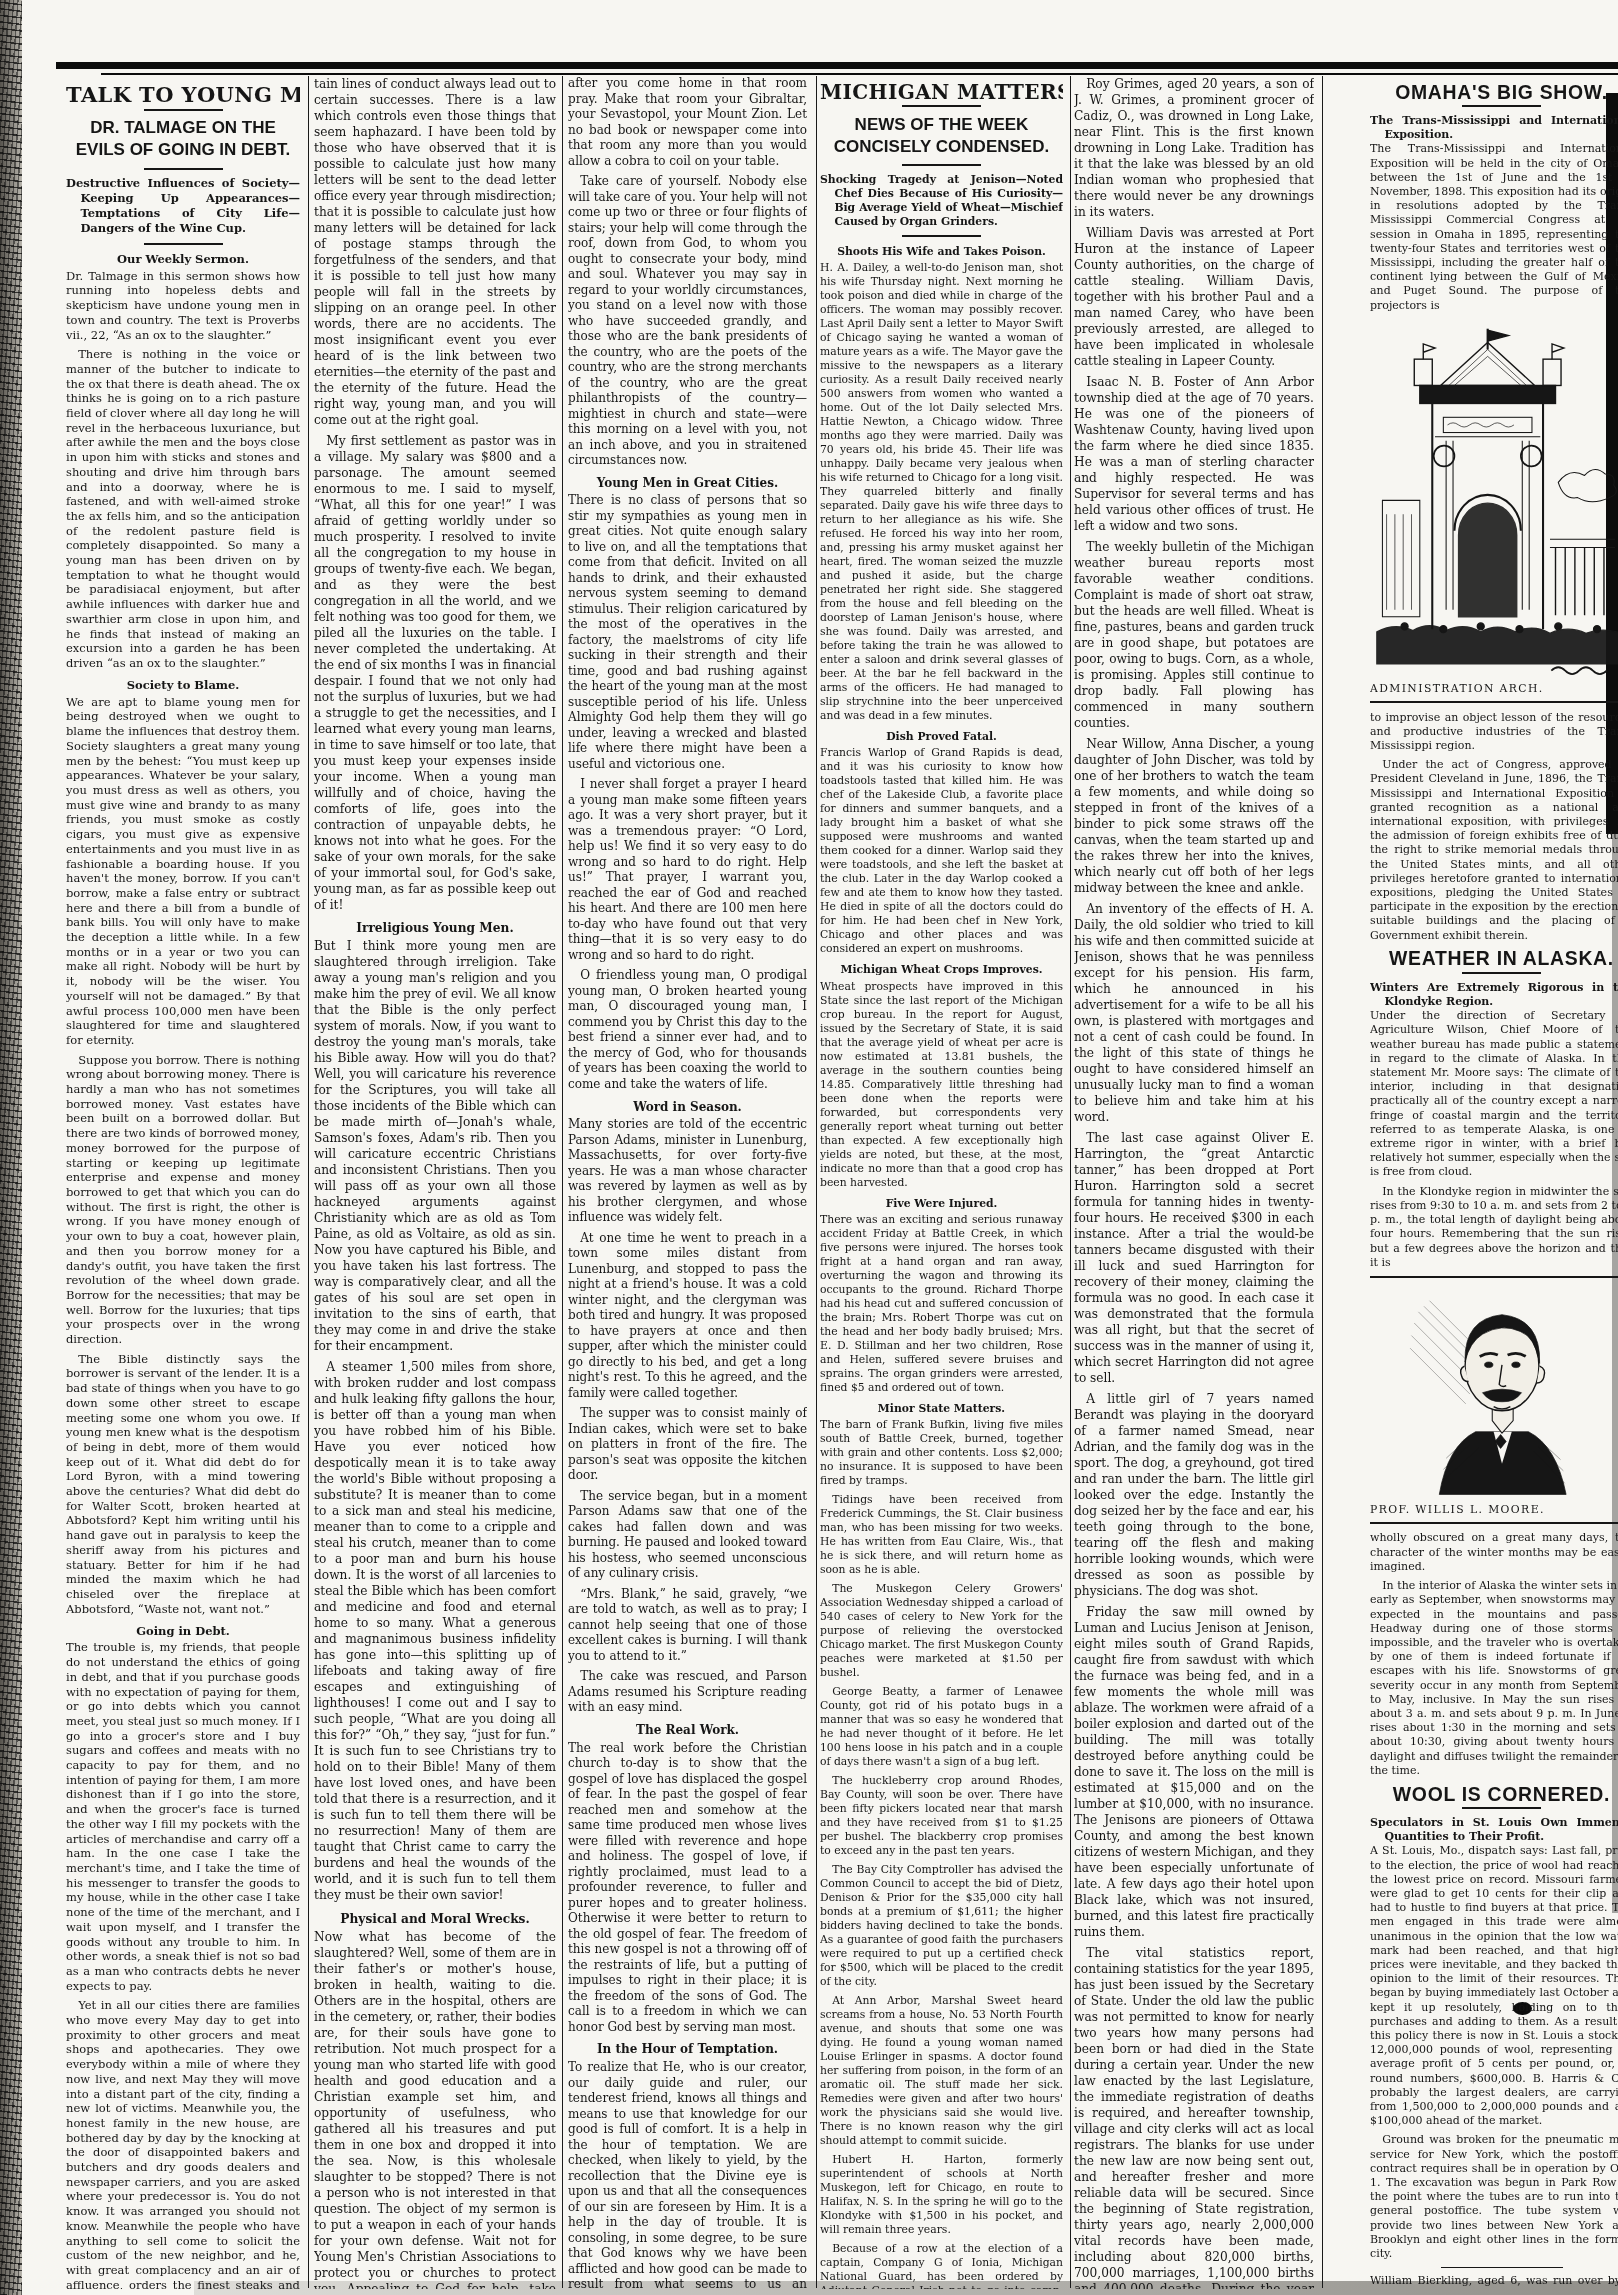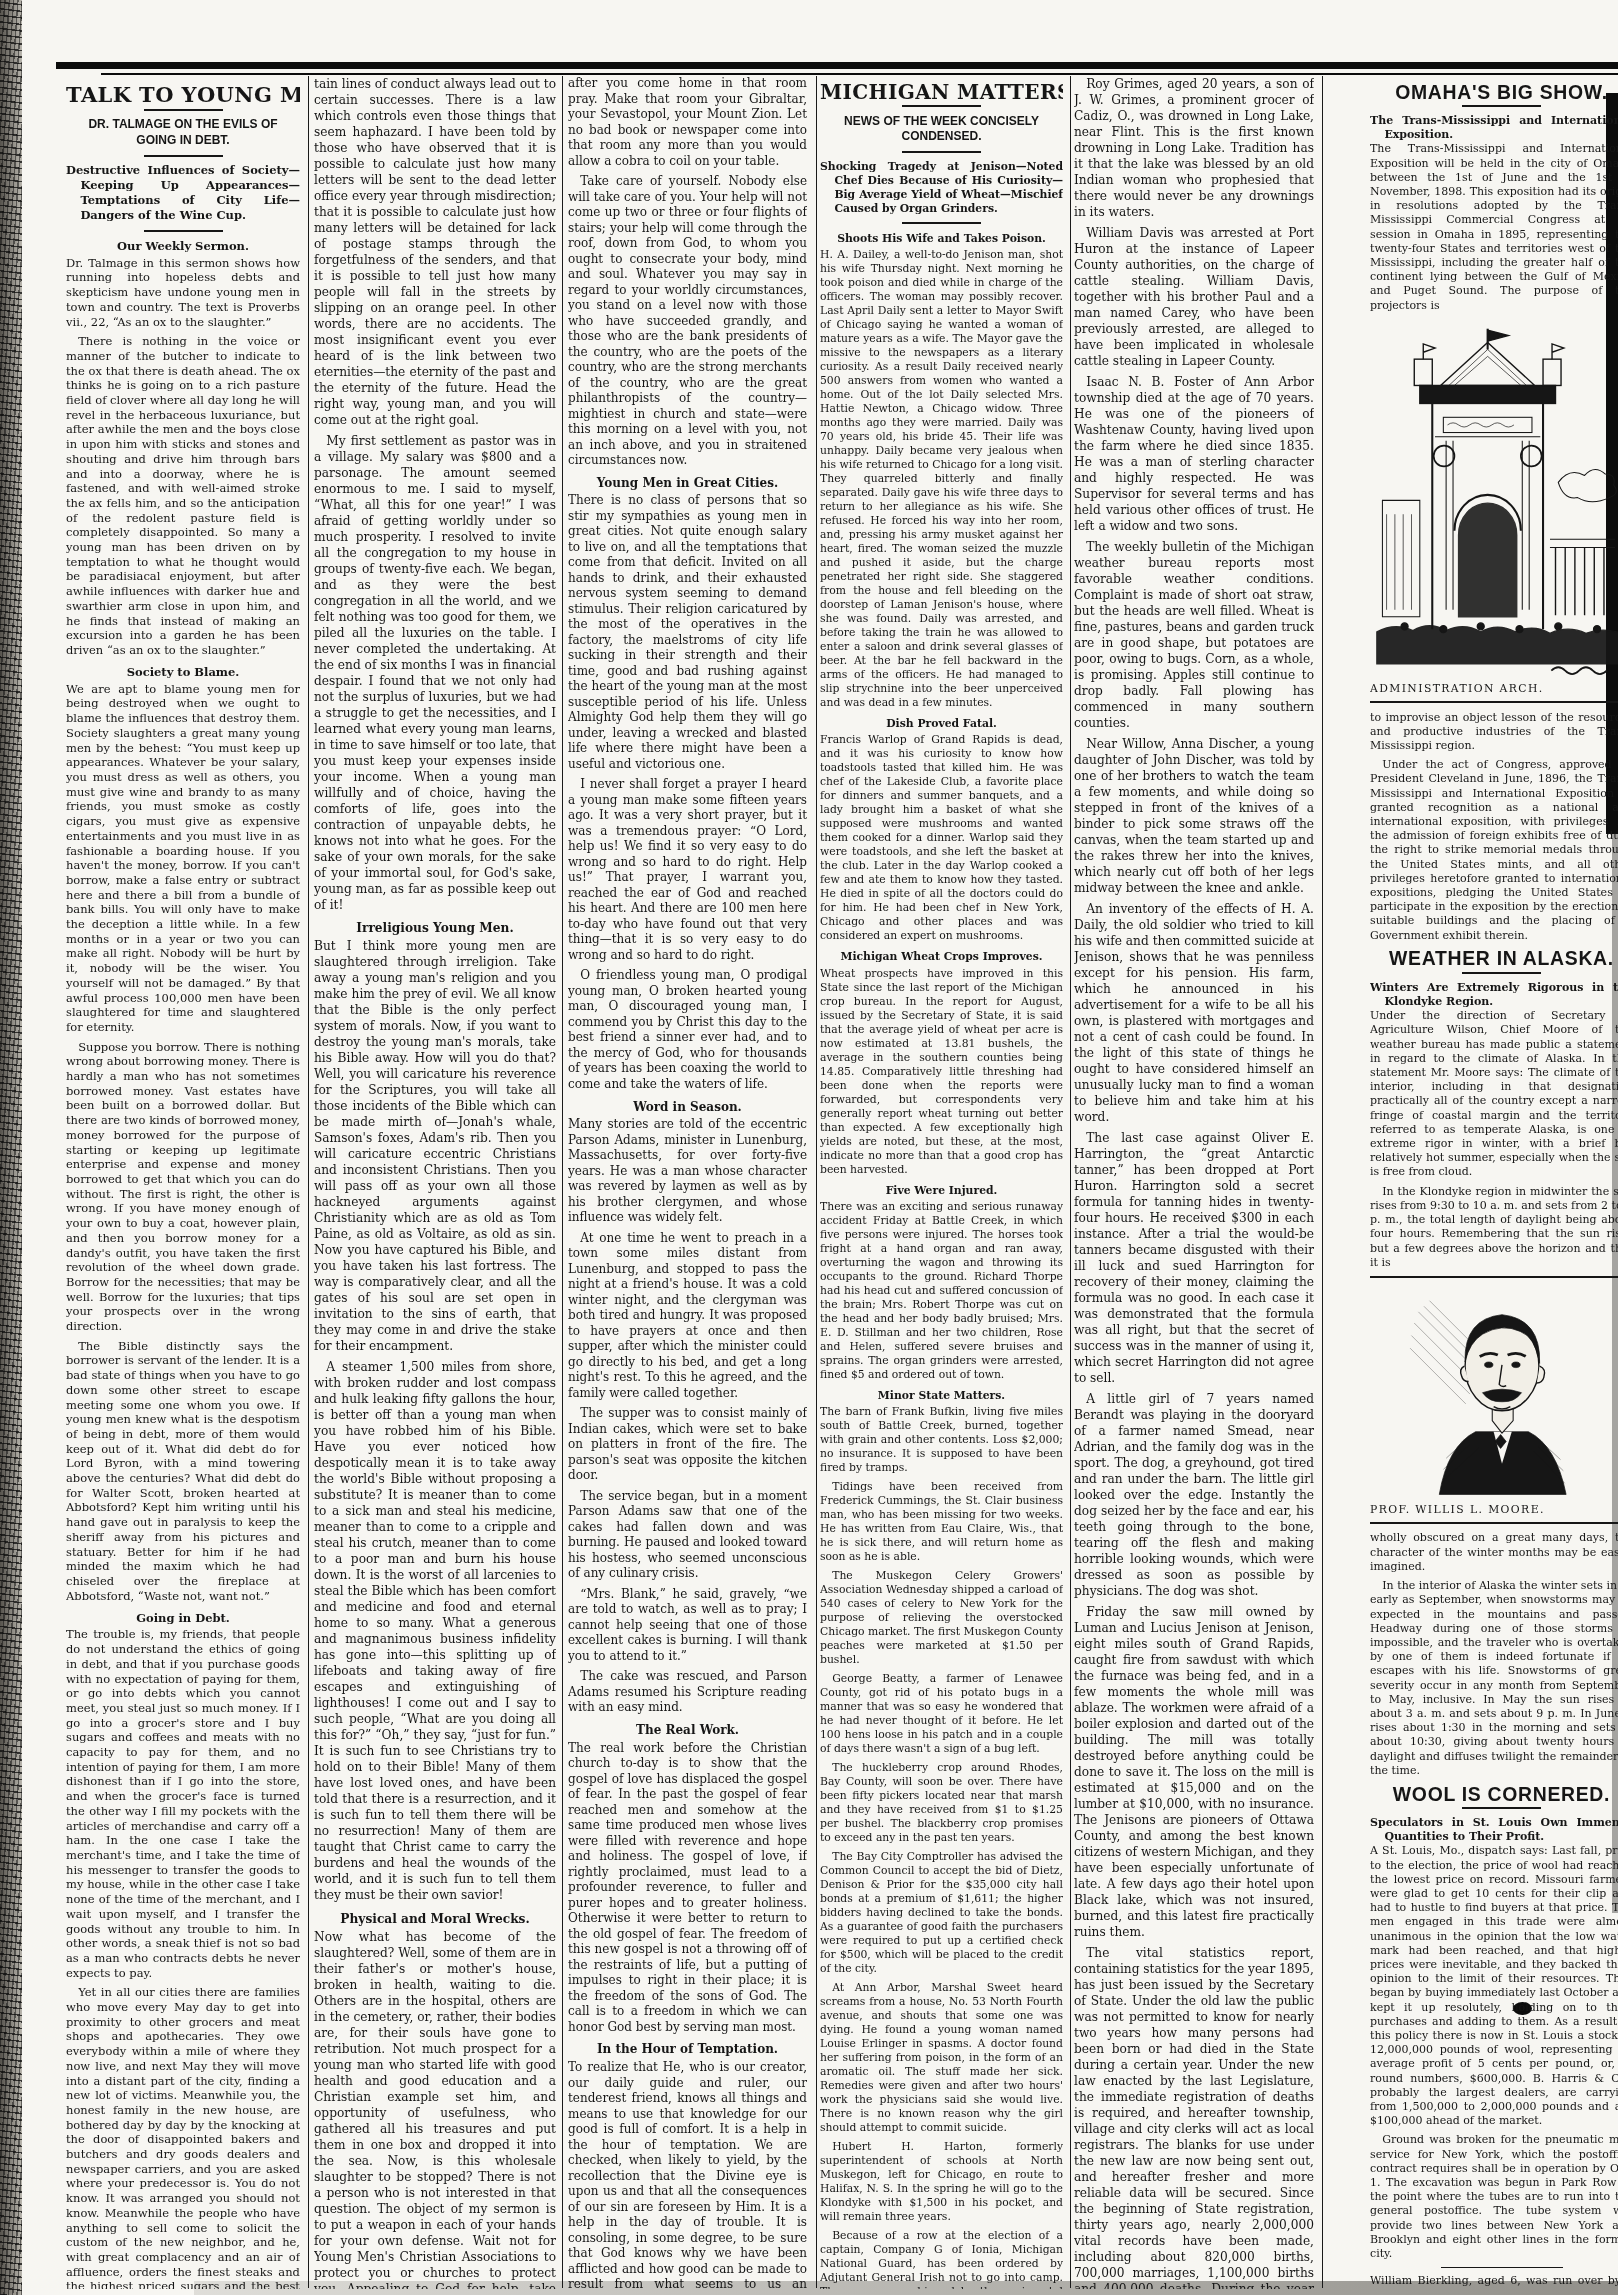--- a/index.html
+++ b/index.html
@@ -30,21 +30,21 @@
   .c6{left:1370px;width:263px;font-size:11px;line-height:14.2px;}
   .para{margin:0;text-align:justify;text-indent:12.2px;}
   .para0{text-indent:0;}
   .para + .para{margin-top:5px;}
   .h-serif-xl{font-family:"DejaVu Serif",serif;font-weight:bold;font-size:21px;letter-spacing:0.4px;
     text-align:center;margin:11.5px 0 5.8px;white-space:nowrap;}
   .h-serif-lg{font-family:"DejaVu Serif",serif;font-weight:bold;font-size:20px;letter-spacing:0.4px;
     text-align:center;margin:8.6px 0 4.3px;white-space:nowrap;}
   .h-sans-lg{font-family:"Liberation Sans",sans-serif;font-weight:bold;font-size:19.4px;letter-spacing:0.7px;
     text-align:center;margin:8.6px 0 2.9px;white-space:nowrap;}
-  .h-sans-md{font-family:"Liberation Sans",sans-serif;font-weight:bold;font-size:12px;line-height:1.3;
+  .h-sans-md{font-family:"Liberation Sans",sans-serif;font-weight:bold;font-size:17px;line-height:1.3;
     text-align:center;margin:4.3px 4.3px;}
   .deck{font-weight:bold;line-height:1.3;margin:0 0;padding-left:14.4px;text-indent:-14.4px;text-align:justify;}
   .crosshead{font-weight:bold;text-align:center;margin:7.2px 0 2.2px;}
   .rule-short{width:79px;border-top:2.2px solid #161616;margin:6.5px auto;}
   .rule-hair{width:122px;border-top:1.4px solid #161616;margin:5.8px auto;}
   figure.engraving{margin:5.8px 0 7.2px;padding:0;border-bottom:2.2px solid #161616;}
   figure.engraving.ruled-top{border-top:2.2px solid #161616;padding-top:5.8px;}
   figure.engraving svg{display:block;margin:0 auto;}
   figure.engraving figcaption{font-family:"DejaVu Serif",serif;font-size:10.8px;letter-spacing:1.4px;
     text-align:left;padding:3.6px 0 5px;}

